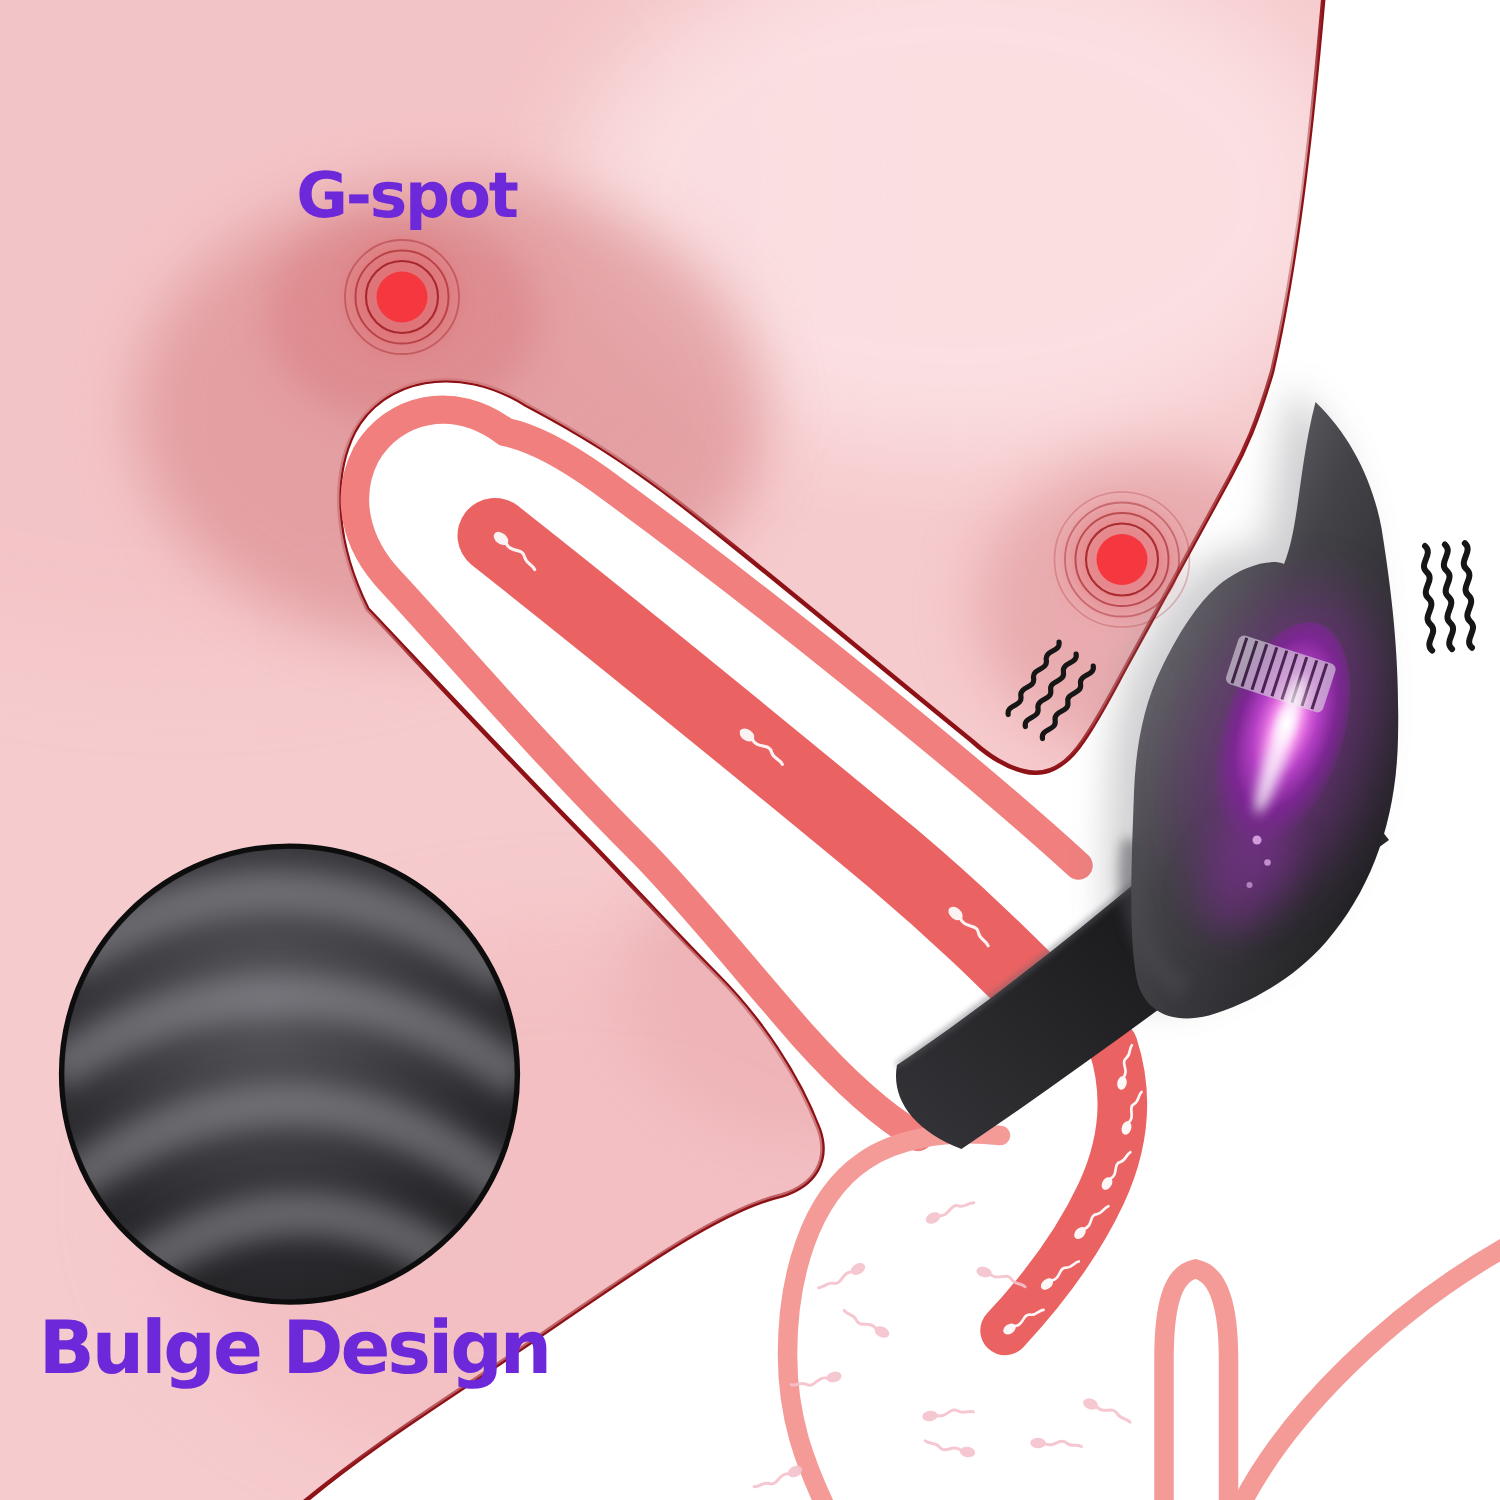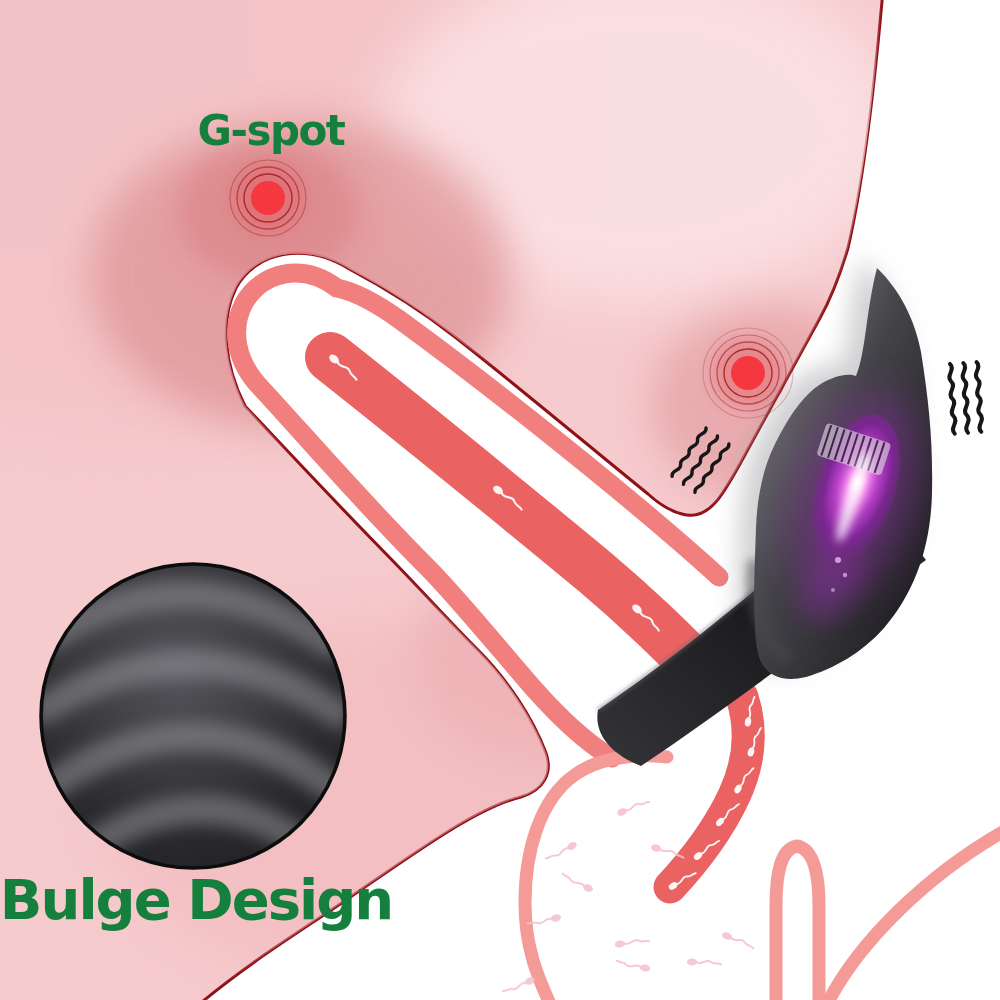--- a/index.html
+++ b/index.html
@@ -3,26 +3,26 @@
 <meta charset="utf-8">
 <style>
   html,body{margin:0;padding:0;background:#ffffff;}
   .stage{
     position:relative;width:1000px;height:1000px;overflow:hidden;
     background:#ffffff;font-family:"DejaVu Sans","Liberation Sans",sans-serif;
   }
   .stage svg{position:absolute;left:0;top:0;width:1000px;height:1000px;}
   .label{
     position:absolute;transform:translate(-50%,-50%);
-    font-weight:700;color:#15803d;white-space:nowrap;
+    font-weight:700;color:#6d28d9;white-space:nowrap;
     font-family:"DejaVu Sans","Liberation Sans",sans-serif;
   }
   .label.gspot{left:271px;top:130px;font-size:42px;letter-spacing:-1.5px;}
   .label.clitoris{left:750px;top:311px;font-size:37px;letter-spacing:-1px;}
-  .label.bulge{left:196px;top:899px;font-size:56px;letter-spacing:-2px;}
+  .label.bulge{left:196px;top:899px;font-size:49px;letter-spacing:-2px;}
 </style>
 </head>
 <body>
 
 <div class="stage">
 <svg viewBox="0 0 1000 1000" xmlns="http://www.w3.org/2000/svg">
   <defs>
     <filter id="b2" x="-60%" y="-60%" width="220%" height="220%">
           <feGaussianBlur stdDeviation="2"></feGaussianBlur>
         </filter>

